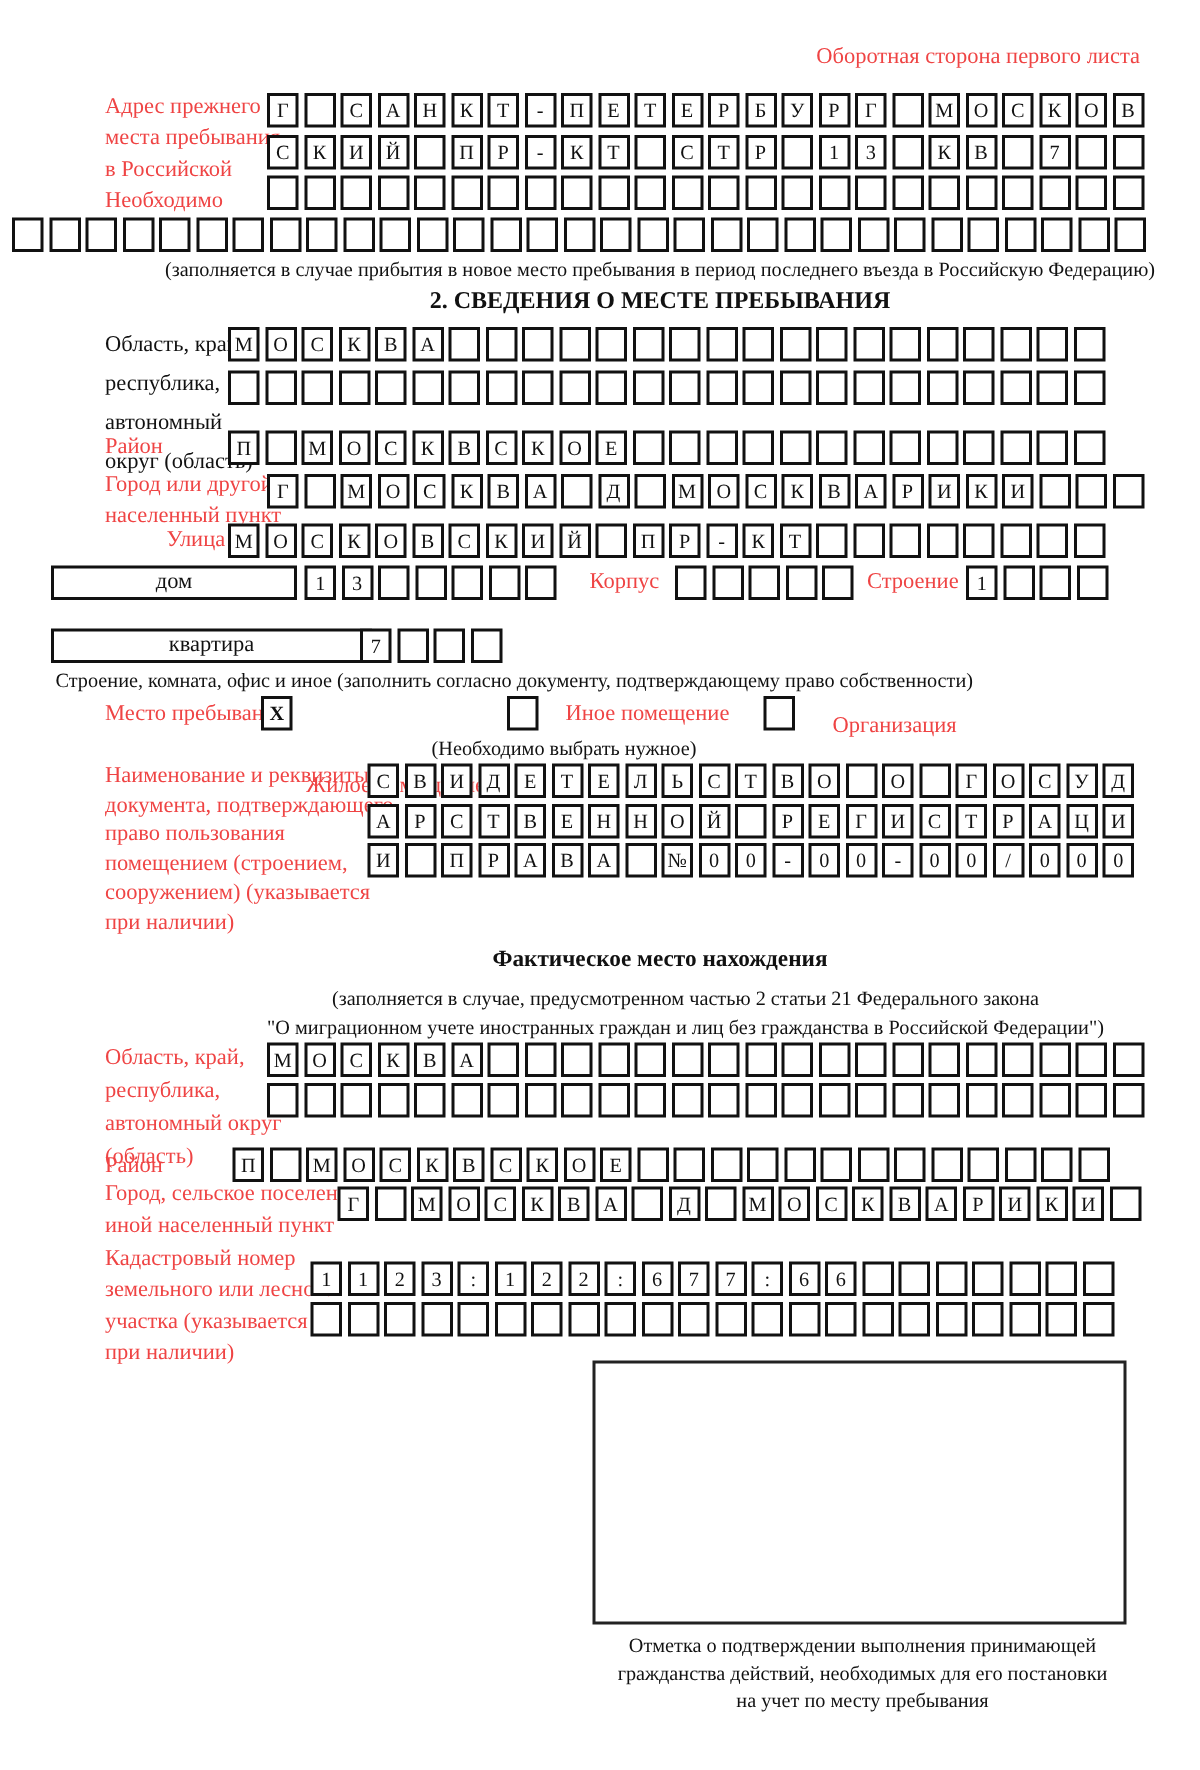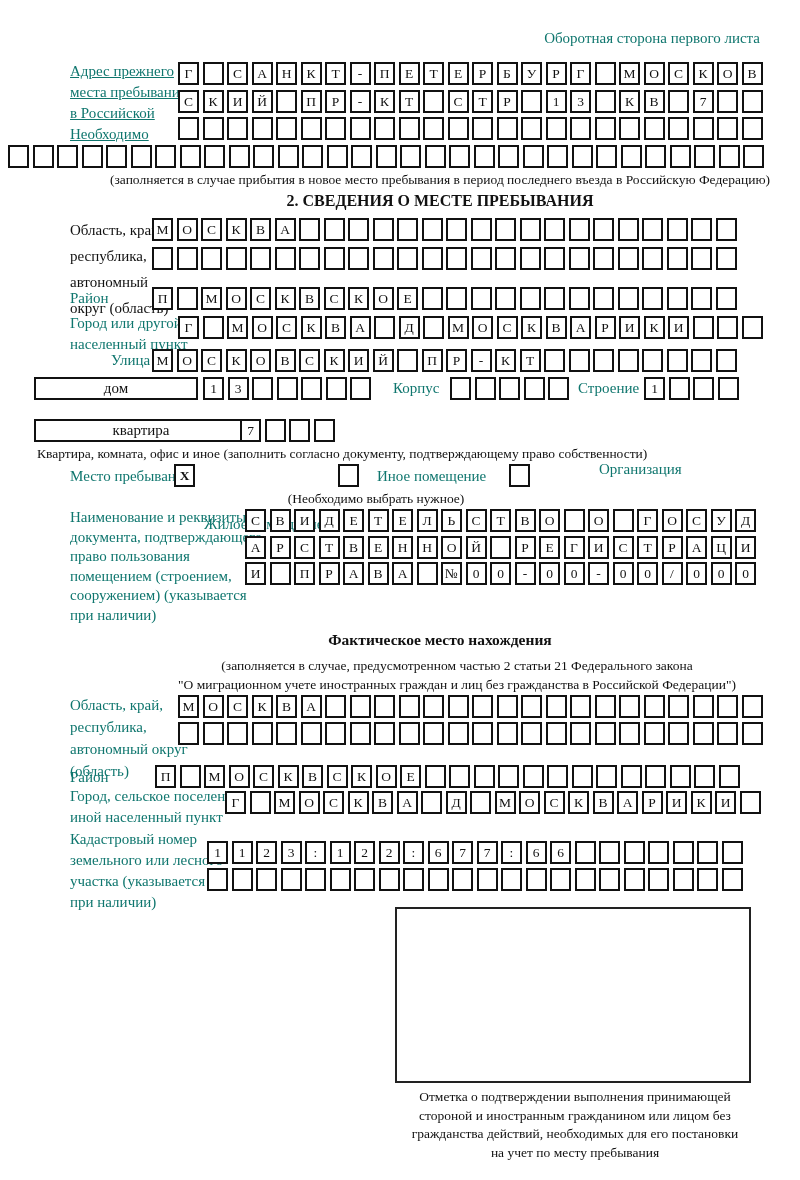--- a/index.html
+++ b/index.html
@@ -1,40 +1,40 @@
 <!DOCTYPE html>
 <html><head>
 <meta charset="utf-8">
 <style>
   html,body{margin:0;padding:0;background:#fff;}
   #page{position:relative;width:800px;height:1180px;background:#fff;
         font-family:"Liberation Serif","DejaVu Serif",serif;color:#111;overflow:hidden;}
   .abs{position:absolute;}
-  .lbl{font-size:15px;line-height:21px;color:#0f766e;}
+  .lbl{font-size:15px;line-height:21px;color:#ef4444;}
   .lbl-wide{font-size:15px;line-height:26px;}
   .note{font-size:13.5px;color:#111;white-space:nowrap;}
   .title{font-size:16px;font-weight:bold;white-space:nowrap;}
   .boxrow{white-space:nowrap;height:24px;}
   .cell{display:inline-block;box-sizing:border-box;width:21px;height:23px;border:2px solid #111;
         margin-right:3.5px;text-align:center;font-size:13.5px;line-height:19px;vertical-align:top;
         font-family:"Liberation Serif",serif;background:#fff;}
   .bigcell{display:inline-block;box-sizing:border-box;height:23px;border:2px solid #111;
         text-align:center;font-size:15px;line-height:19px;vertical-align:top;background:#fff;}
   .center{text-align:center;padding-left:40px;}
   .stamp-box{box-sizing:border-box;border:2px solid #222;background:#fff;}
   .caption{font-size:13.5px;line-height:18.5px;text-align:center;}
 </style>
 </head>
 <body>
 
 <div id="page">
 
   <div class="abs lbl" style="top:28px;right:40px;">Оборотная сторона первого листа</div>
 
-  <div class="abs lbl" style="left:70px;top:61px;text-decoration:underline;">
+  <div class="abs lbl" style="left:70px;top:61px;">
       <div>Адрес прежнего</div>
       <div>места пребывания</div>
       <div>в Российской</div>
       <div>Необходимо</div>
     </div>
   <div class="abs boxrow" style="left:178px;top:62px;"><span class="cell">Г</span><span class="cell"></span><span class="cell">С</span><span class="cell">А</span><span class="cell">Н</span><span class="cell">К</span><span class="cell">Т</span><span class="cell">-</span><span class="cell">П</span><span class="cell">Е</span><span class="cell">Т</span><span class="cell">Е</span><span class="cell">Р</span><span class="cell">Б</span><span class="cell">У</span><span class="cell">Р</span><span class="cell">Г</span><span class="cell"></span><span class="cell">М</span><span class="cell">О</span><span class="cell">С</span><span class="cell">К</span><span class="cell">О</span><span class="cell">В</span></div>
   <div class="abs boxrow" style="left:178px;top:90px;"><span class="cell">С</span><span class="cell">К</span><span class="cell">И</span><span class="cell">Й</span><span class="cell"></span><span class="cell">П</span><span class="cell">Р</span><span class="cell">-</span><span class="cell">К</span><span class="cell">Т</span><span class="cell"></span><span class="cell">С</span><span class="cell">Т</span><span class="cell">Р</span><span class="cell"></span><span class="cell">1</span><span class="cell">3</span><span class="cell"></span><span class="cell">К</span><span class="cell">В</span><span class="cell"></span><span class="cell">7</span><span class="cell"></span><span class="cell"></span></div>
   <div class="abs boxrow" style="left:178px;top:117px;"><span class="cell"></span><span class="cell"></span><span class="cell"></span><span class="cell"></span><span class="cell"></span><span class="cell"></span><span class="cell"></span><span class="cell"></span><span class="cell"></span><span class="cell"></span><span class="cell"></span><span class="cell"></span><span class="cell"></span><span class="cell"></span><span class="cell"></span><span class="cell"></span><span class="cell"></span><span class="cell"></span><span class="cell"></span><span class="cell"></span><span class="cell"></span><span class="cell"></span><span class="cell"></span><span class="cell"></span></div>
   <div class="abs boxrow" style="left:8px;top:145px;"><span class="cell"></span><span class="cell"></span><span class="cell"></span><span class="cell"></span><span class="cell"></span><span class="cell"></span><span class="cell"></span><span class="cell"></span><span class="cell"></span><span class="cell"></span><span class="cell"></span><span class="cell"></span><span class="cell"></span><span class="cell"></span><span class="cell"></span><span class="cell"></span><span class="cell"></span><span class="cell"></span><span class="cell"></span><span class="cell"></span><span class="cell"></span><span class="cell"></span><span class="cell"></span><span class="cell"></span><span class="cell"></span><span class="cell"></span><span class="cell"></span><span class="cell"></span><span class="cell"></span><span class="cell"></span><span class="cell"></span></div>
   <div class="abs note center" style="left:0;top:172px;width:800px;">(заполняется в случае прибытия в новое место пребывания в период последнего въезда в Российскую Федерацию)</div>
@@ -64,29 +64,29 @@
 
   <div class="abs bigcell" style="left:34px;top:377px;width:164px;">дом</div>
   <div class="abs boxrow" style="left:203px;top:377px;"><span class="cell">1</span><span class="cell">3</span><span class="cell"></span><span class="cell"></span><span class="cell"></span><span class="cell"></span><span class="cell"></span></div>
   <div class="abs lbl" style="left:393px;top:378px;">Корпус</div>
   <div class="abs boxrow" style="left:450px;top:377px;"><span class="cell"></span><span class="cell"></span><span class="cell"></span><span class="cell"></span><span class="cell"></span></div>
   <div class="abs lbl" style="left:578px;top:378px;">Строение</div>
   <div class="abs boxrow" style="left:644px;top:377px;"><span class="cell">1</span><span class="cell"></span><span class="cell"></span><span class="cell"></span></div>
 
   <div class="abs bigcell" style="left:34px;top:419px;width:214px;">квартира</div>
   <div class="abs boxrow" style="left:240px;top:419px;"><span class="cell">7</span><span class="cell"></span><span class="cell"></span><span class="cell"></span></div>
-  <div class="abs note" style="left:37px;top:446px;">Квартира, комната, офис и иное (заполнить согласно документу, подтверждающему право собственности)</div>
+  <div class="abs note" style="left:37px;top:446px;">Строение, комната, офис и иное (заполнить согласно документу, подтверждающему право собственности)</div>
 
   <div class="abs lbl" style="left:70px;top:466px;">Место пребывания:</div>
   <span class="abs cell" style="left:174px;top:464px;font-weight:bold;">X</span>
   <div class="abs lbl" style="left:204px;top:466px;margin-top:48px;">Жилое помещение</div>
   <span class="abs cell" style="left:338px;top:464px;"></span>
   <div class="abs lbl" style="left:377px;top:466px;">Иное помещение</div>
   <span class="abs cell" style="left:509px;top:464px;"></span>
-  <div class="abs lbl" style="left:555px;top:459px;margin-left:44px;">Организация</div>
+  <div class="abs lbl" style="left:555px;top:474px;">Организация</div>
   <div class="abs note center" style="left:176px;top:491px;width:320px;">(Необходимо выбрать нужное)</div>
 
   <div class="abs lbl" style="left:70px;top:508px;line-height:19.5px;">
       <div>Наименование и реквизиты</div>
       <div>документа, подтверждающего</div>
       <div>право пользования</div>
       <div>помещением (строением,</div>
       <div>сооружением) (указывается</div>
       <div>при наличии)</div>
     </div>
@@ -123,18 +123,17 @@
       <div>земельного или лесного</div>
       <div>участка (указывается</div>
       <div>при наличии)</div>
     </div>
   <div class="abs boxrow" style="left:207px;top:841px;"><span class="cell">1</span><span class="cell">1</span><span class="cell">2</span><span class="cell">3</span><span class="cell">:</span><span class="cell">1</span><span class="cell">2</span><span class="cell">2</span><span class="cell">:</span><span class="cell">6</span><span class="cell">7</span><span class="cell">7</span><span class="cell">:</span><span class="cell">6</span><span class="cell">6</span><span class="cell"></span><span class="cell"></span><span class="cell"></span><span class="cell"></span><span class="cell"></span><span class="cell"></span><span class="cell"></span></div>
   <div class="abs boxrow" style="left:207px;top:868px;"><span class="cell"></span><span class="cell"></span><span class="cell"></span><span class="cell"></span><span class="cell"></span><span class="cell"></span><span class="cell"></span><span class="cell"></span><span class="cell"></span><span class="cell"></span><span class="cell"></span><span class="cell"></span><span class="cell"></span><span class="cell"></span><span class="cell"></span><span class="cell"></span><span class="cell"></span><span class="cell"></span><span class="cell"></span><span class="cell"></span><span class="cell"></span><span class="cell"></span></div>
 
   <div class="abs stamp-box" style="left:395px;top:907px;width:356px;height:176px;"></div>
   <div class="abs caption" style="left:365px;top:1088px;width:420px;">
       <div>Отметка о подтверждении выполнения принимающей</div>
-      <div>стороной и иностранным гражданином или лицом без</div>
       <div>гражданства действий, необходимых для его постановки</div>
       <div>на учет по месту пребывания</div>
     </div>
 
 </div>
 
 </body></html>

